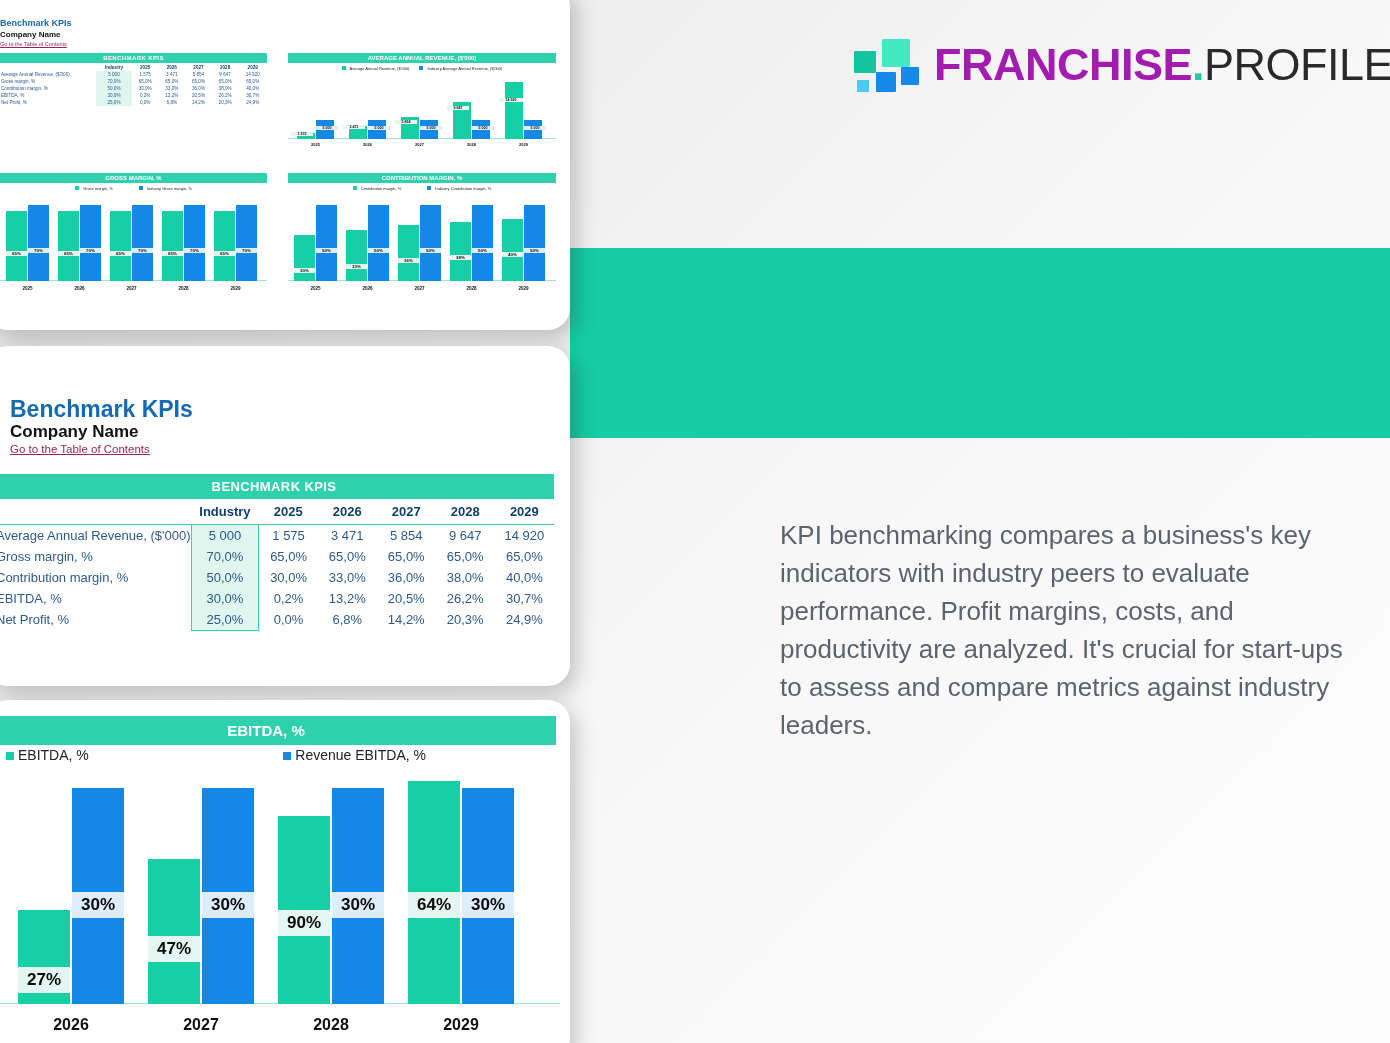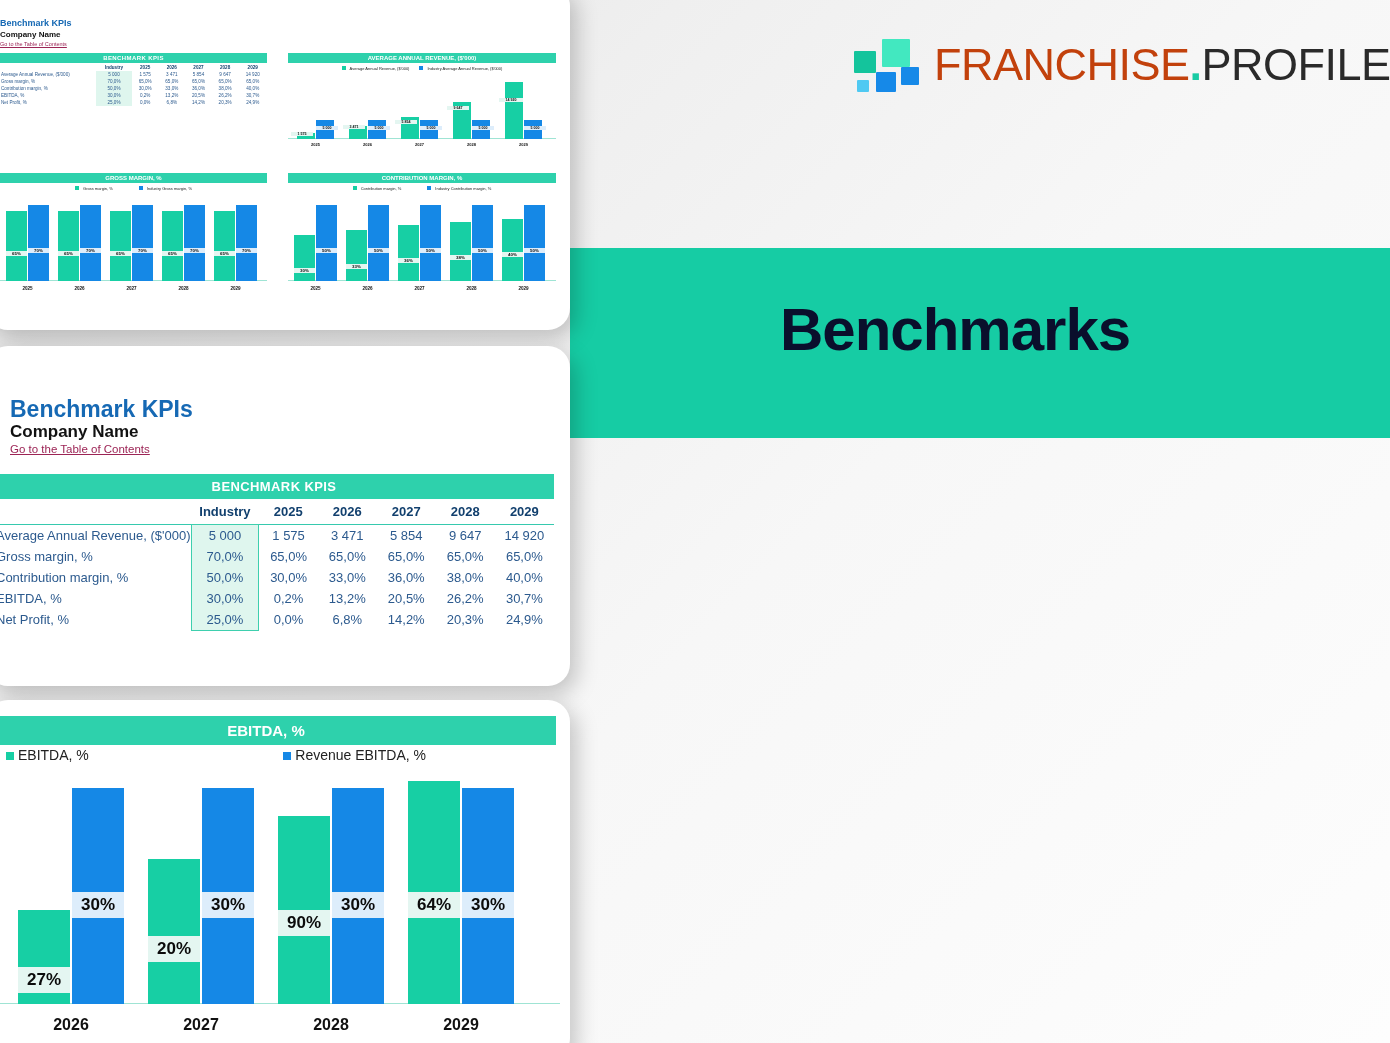--- a/index.html
+++ b/index.html
@@ -13,21 +13,21 @@
   #right-panel{position:absolute;left:570px;top:0;width:820px;height:1043px;}
   #logo-row{position:absolute;left:282px;top:36px;display:flex;align-items:center;gap:20px;}
   #logo-mark{position:relative;width:62px;height:56px;flex:none;}
   #logo-mark i{position:absolute;display:block;border-radius:1px;}
   .sq-a{left:2px;  top:15px; width:22px;height:22px;background:#14C49C;}
   .sq-b{left:30px; top:3px;  width:28px;height:28px;background:#42E8C0;}
   .sq-c{left:5px;  top:44px; width:12px;height:12px;background:#4FC9F2;}
   .sq-d{left:24px; top:36px; width:20px;height:20px;background:#1689E8;}
   .sq-e{left:49px; top:31px; width:18px;height:18px;background:#1689E8;}
   #logo-text{font-size:45px;line-height:1;letter-spacing:-0.5px;white-space:nowrap;}
-  #logo-text .b{font-weight:normal;color:#c2410c;}
+  #logo-text .b{font-weight:bold;color:#a21caf;}
   #logo-text .dot{font-weight:bold;color:#19CBA4;}
   #logo-text .t{font-weight:400;color:#2a2a2a;}
 
   #teal-band{position:absolute;left:0;top:248px;width:820px;height:190px;background:#16CCA4;}
   #band-title{position:absolute;left:210px;top:300px;width:610px;
     font-size:60px;font-weight:bold;color:#0a0f2c;letter-spacing:-1px;line-height:1;}
 
   #body-copy{position:absolute;left:210px;top:516px;width:590px;
     font-size:26px;line-height:38px;color:#5c6370;}
 
@@ -77,21 +77,21 @@
       <i class="sq-b"></i>
       <i class="sq-c"></i>
       <i class="sq-d"></i>
       <i class="sq-e"></i>
     </div>
     <div id="logo-text"><span class="b">FRANCHISE</span><span class="dot">.</span><span class="t">PROFILES</span>
     </div>
   </div>
 
   <div id="teal-band"></div>
-  <div id="band-title">Benchmarks</div>
+  <div id="body-copy">KPI benchmarking compares a business's key indicators with industry peers to evaluate performance. Profit margins, costs, and productivity are analyzed. It's crucial for start-ups to assess and compare metrics against industry leaders.</div>
 </div>
 
 <div class="card" id="card-top">
 
   <div style="position:absolute;left:14px;top:34px;font-size:9px;" class="ss-title">Benchmark KPIs</div>
   <div style="position:absolute;left:14px;top:46px;font-size:8px;" class="ss-sub">Company Name</div>
   <div style="position:absolute;left:14px;top:57px;font-size:5.5px;" class="ss-link">Go to the Table of Contents</div>
 
   <div style="position:absolute;left:14px;top:69px;width:267px;">
     <div class="tbl-banner" style="font-size:6px;padding:2px 0;">BENCHMARK KPIS</div>
@@ -357,21 +357,21 @@
     <div class="axis" style="left:16px;right:10px;bottom:44px;"></div>
 
     <div class="bar g" style="left:108px;bottom:44px;width:52px;height:94px;"></div>
     <div class="bar b" style="left:162px;bottom:44px;width:52px;height:216px;"></div>
     <div class="dlabel" style="left:108px;bottom:55px;width:52px;font-size:17px;padding:3px 0;">27%</div>
     <div class="dlabel blue" style="left:162px;bottom:130px;width:52px;font-size:17px;padding:3px 0;">30%</div>
     <div class="xlab" style="left:108px;bottom:14px;width:106px;font-size:16px;">2026</div>
 
     <div class="bar g" style="left:238px;bottom:44px;width:52px;height:145px;"></div>
     <div class="bar b" style="left:292px;bottom:44px;width:52px;height:216px;"></div>
-    <div class="dlabel" style="left:238px;bottom:86px;width:52px;font-size:17px;padding:3px 0;">20%</div>
+    <div class="dlabel" style="left:238px;bottom:86px;width:52px;font-size:17px;padding:3px 0;">47%</div>
     <div class="dlabel blue" style="left:292px;bottom:130px;width:52px;font-size:17px;padding:3px 0;">30%</div>
     <div class="xlab" style="left:238px;bottom:14px;width:106px;font-size:16px;">2027</div>
 
     <div class="bar g" style="left:368px;bottom:44px;width:52px;height:188px;"></div>
     <div class="bar b" style="left:422px;bottom:44px;width:52px;height:216px;"></div>
     <div class="dlabel" style="left:368px;bottom:112px;width:52px;font-size:17px;padding:3px 0;">90%</div>
     <div class="dlabel blue" style="left:422px;bottom:130px;width:52px;font-size:17px;padding:3px 0;">30%</div>
     <div class="xlab" style="left:368px;bottom:14px;width:106px;font-size:16px;">2028</div>
 
     <div class="bar g" style="left:498px;bottom:44px;width:52px;height:223px;"></div>

